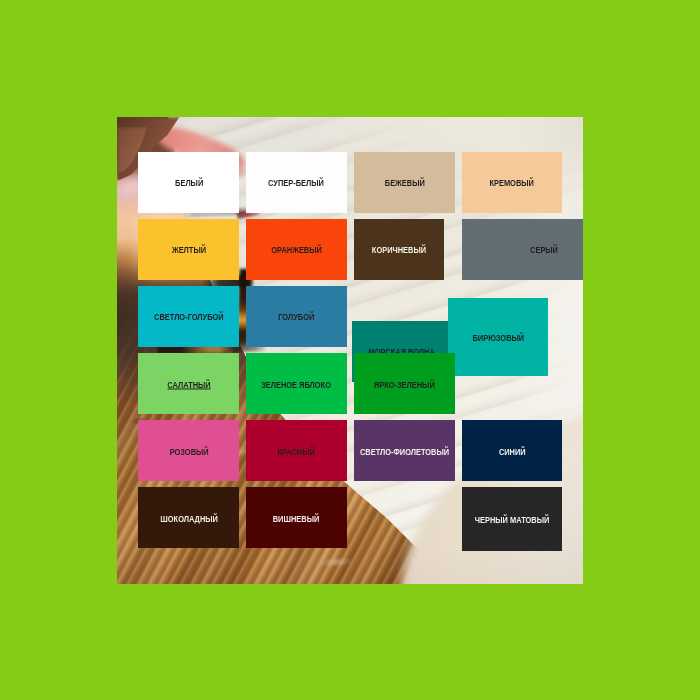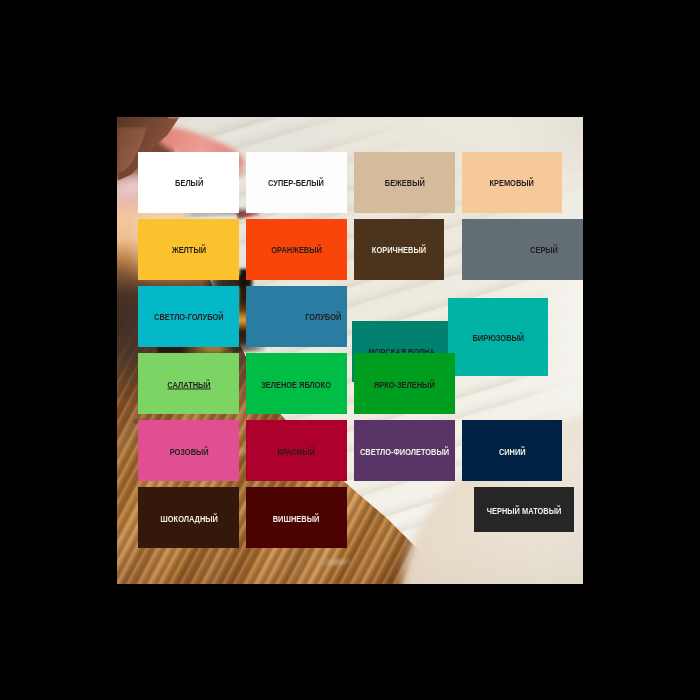--- a/index.html
+++ b/index.html
@@ -1,18 +1,18 @@
 <!DOCTYPE html>
 <html><head>
 <meta charset="utf-8">
 <title>Color swatch chart</title>
 <style>
   html,body{margin:0;padding:0;}
   body{width:700px;height:700px;background:#ffffff;font-family:"Liberation Sans",sans-serif;overflow:hidden;}
-  #page{position:relative;width:700px;height:700px;background:#000000;}
+  #page{position:relative;width:700px;height:700px;background:#84cc16;}
   #photo{position:absolute;left:117px;top:117px;width:466px;height:467px;overflow:hidden;background:#c9996b;}
   #photo .layer{position:absolute;inset:0;pointer-events:none;}
   #photo .shape{inset:auto;}
   
   .bgFloor{background:linear-gradient(180deg,
       #5a3b2e 0%, #6d4331 5%, #7d4a33 9%, #b07a66 12.5%,
       #dca5ac 15.6%, #ecbba6 18%, #f2c79d 22%, #eec092 26%,
       #c98a4c 30.6%, #93613a 34%, #54392c 38%, #4c362b 42%, #503a2e 50%,
       #6e4c31 56%, #9c6337 62%, #ae7a3c 70%, #bd8441 82%,
       #bb8240 90%, #b0773a 100%);}
@@ -170,21 +170,21 @@
         </div>
         <div class="sw" style="left: 237.3px; top: 101.6px; width: 90px; height: 61px; background: rgb(75, 52, 27);">
           <span style="color: rgb(242, 239, 230);">КОРИЧНЕВЫЙ</span>
         </div>
         <div class="sw" style="left: 345.3px; top: 101.6px; width: 99.7px; height: 61px; background: rgb(98, 109, 116); padding-left: 32px;">
           <span style="color: rgb(35, 31, 32);">СЕРЫЙ</span>
         </div>
         <div class="sw" style="left: 21.4px; top: 168.7px; width: 101px; height: 61px; background: rgb(4, 184, 200);">
           <span style="color: rgb(35, 31, 32);">СВЕТЛО-ГОЛУБОЙ</span>
         </div>
-        <div class="sw" style="left: 129.3px; top: 168.7px; width: 100.3px; height: 61px; background: rgb(42, 124, 163); justify-content: flex-end;">
+        <div class="sw" style="left: 129.3px; top: 168.7px; width: 100.3px; height: 61px; background: rgb(42, 124, 163);">
           <span style="color: rgb(35, 31, 32);">ГОЛУБОЙ</span>
         </div>
         <div class="sw" style="left: 235px; top: 168.7px; width: 100.3px; height: 61px; background: rgb(0, 128, 110); margin-top: 35px;">
           <span style="color: rgb(35, 31, 32);">МОРСКАЯ ВОЛНА</span>
         </div>
         <div class="sw" style="left: 331px; top: 168.7px; width: 99.7px; height: 78px; background: rgb(0, 179, 165); margin-top: 12px;">
           <span style="color: rgb(35, 31, 32);">БИРЮЗОВЫЙ</span>
         </div>
         <div class="sw" style="left: 21.4px; top: 235.8px; width: 101px; height: 61px; background: rgb(124, 212, 101); text-decoration: underline;">
           <span style="color: rgb(35, 31, 32);">САЛАТНЫЙ</span>
@@ -206,18 +206,18 @@
         </div>
         <div class="sw" style="left: 345.3px; top: 302.9px; width: 99.7px; height: 61px; background: rgb(0, 35, 69);">
           <span style="color: rgb(242, 239, 230);">СИНИЙ</span>
         </div>
         <div class="sw" style="left: 21.4px; top: 370px; width: 101px; height: 61px; background: rgb(52, 24, 9);">
           <span style="color: rgb(242, 239, 230);">ШОКОЛАДНЫЙ</span>
         </div>
         <div class="sw" style="left: 129.3px; top: 370px; width: 100.3px; height: 61px; background: rgb(77, 2, 2);">
           <span style="color: rgb(242, 239, 230);">ВИШНЕВЫЙ</span>
         </div>
-        <div class="sw" style="left: 345.3px; top: 370px; width: 99.7px; height: 45px; background: rgb(38, 38, 38); margin-left: 12px;">
+        <div class="sw" style="left: 345.3px; top: 370px; width: 99.7px; height: 64px; background: rgb(38, 38, 38);">
           <span style="color: rgb(242, 239, 230);">ЧЕРНЫЙ МАТОВЫЙ</span>
         </div>
       </div>
   </div>
 </div>
 
 </body></html>

